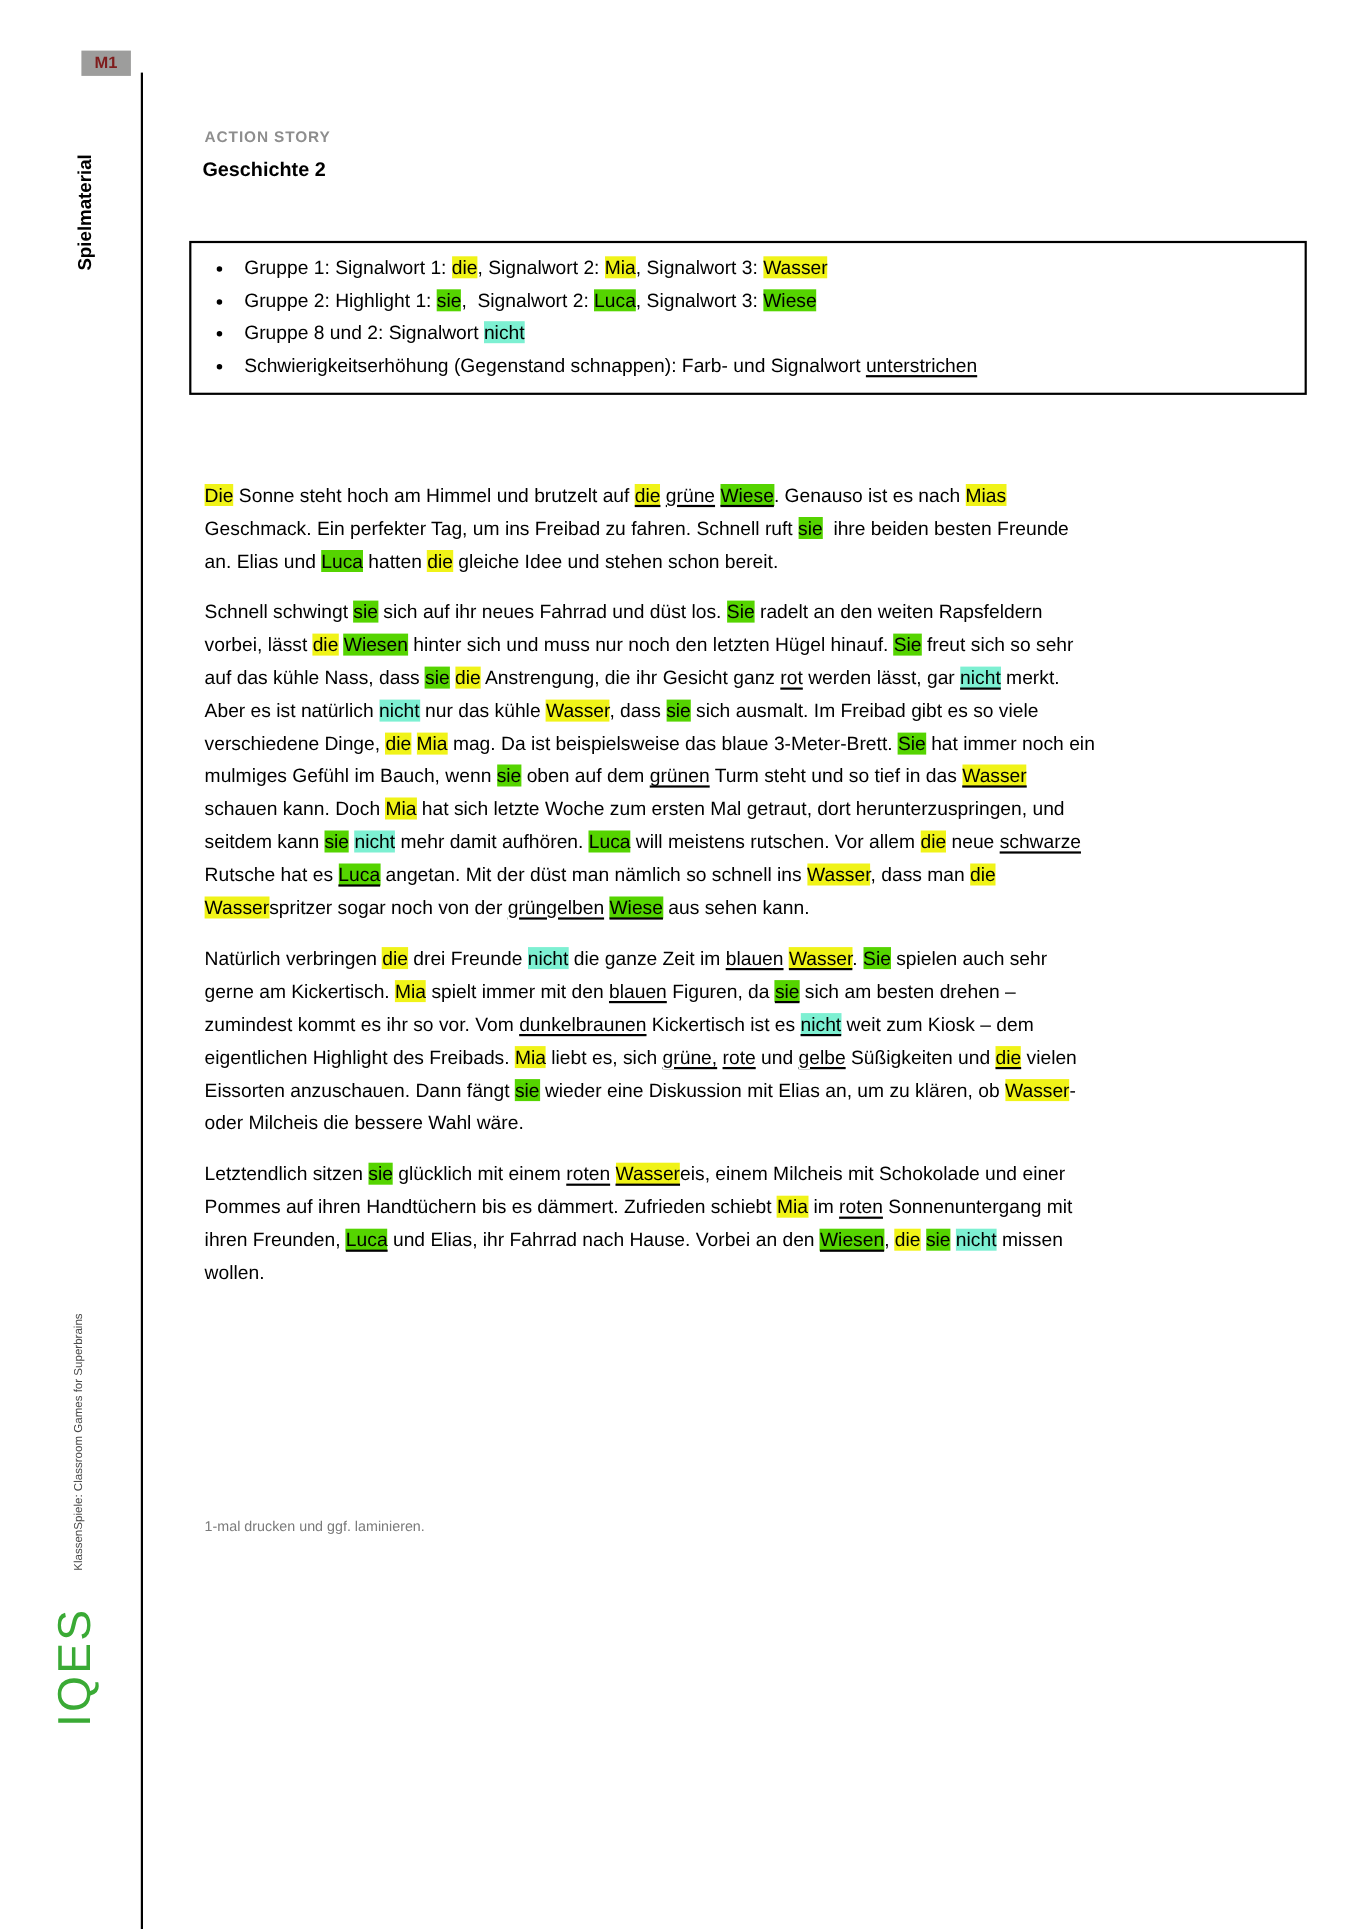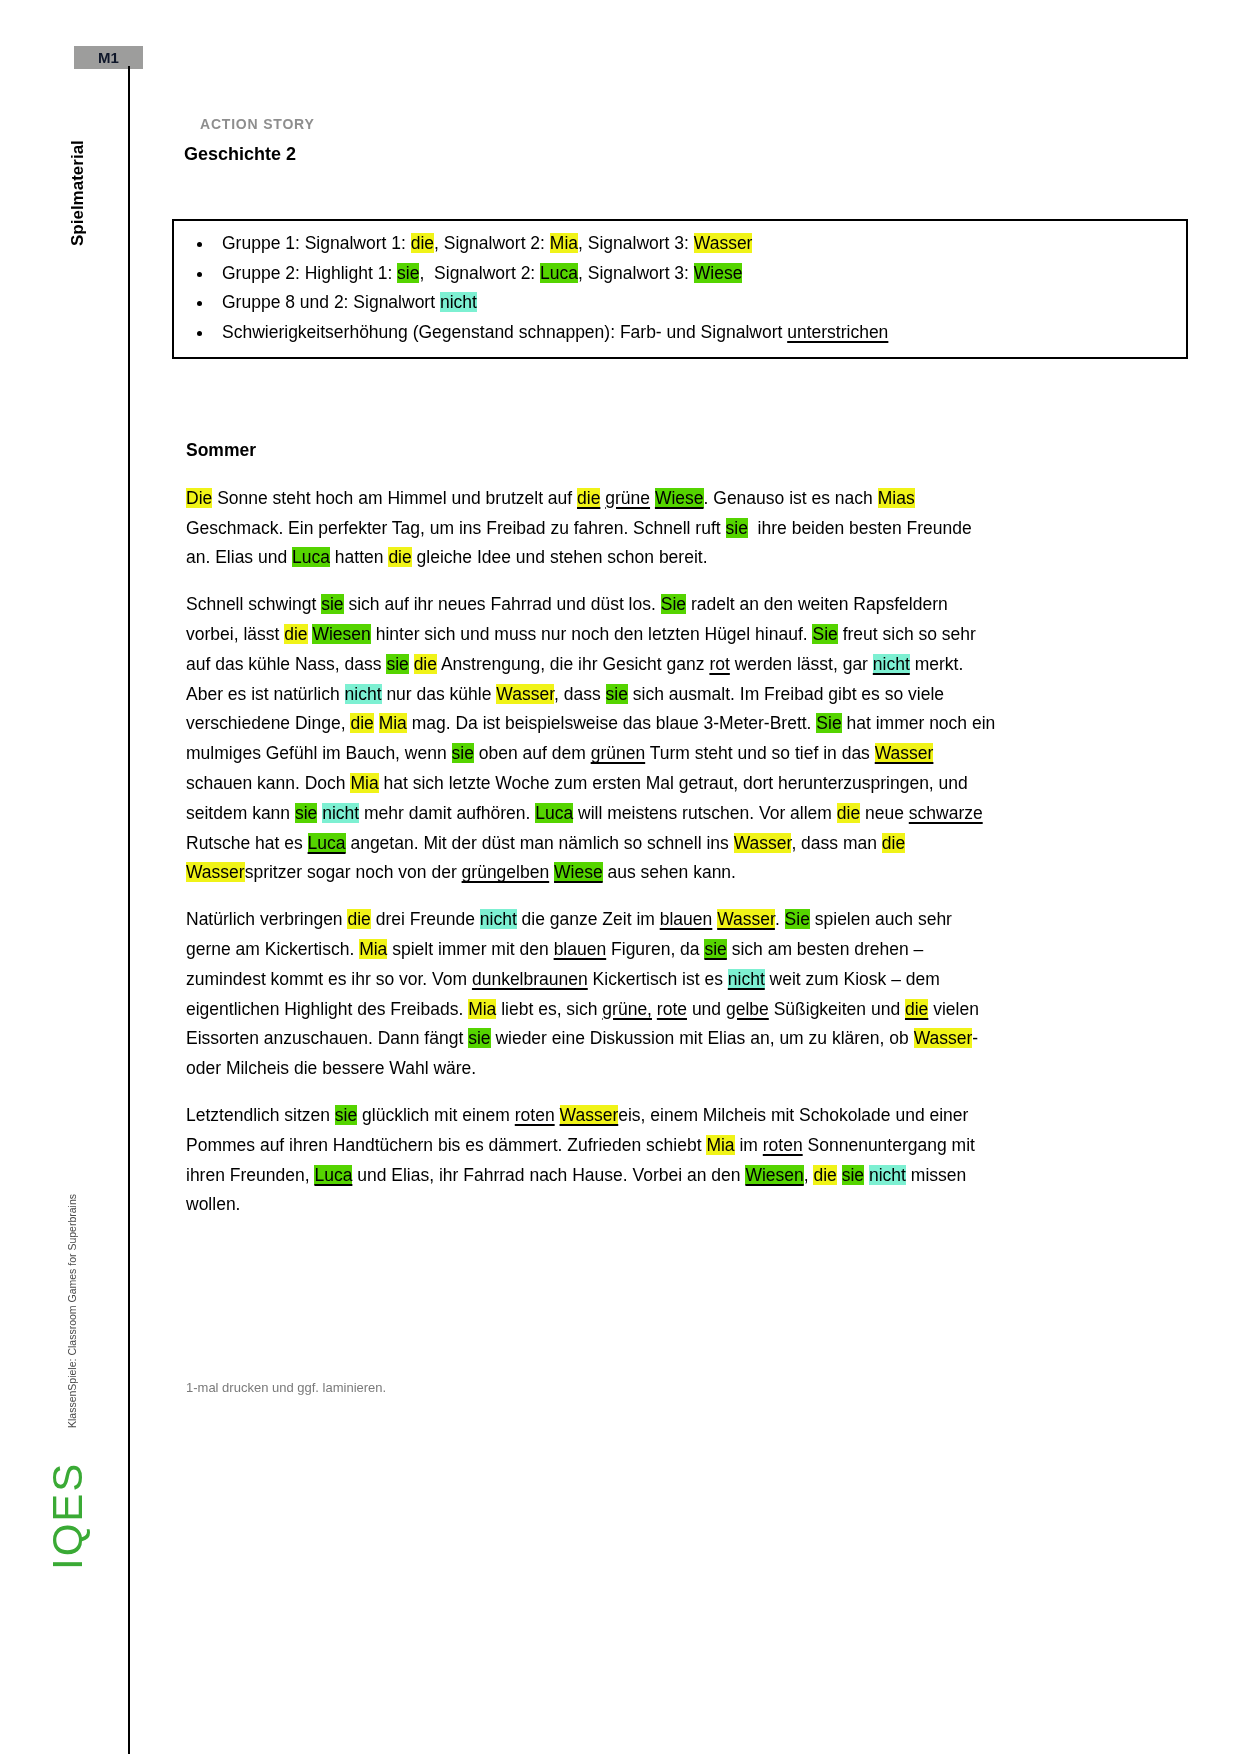--- a/index.html
+++ b/index.html
@@ -5,34 +5,34 @@
   html,body{margin:0;padding:0;}
   body{
     width:1240px;height:1754px;background:#ffffff;color:#000;
     font-family:"Liberation Sans", sans-serif;position:relative;overflow:hidden;
   }
   .page{position:absolute;inset:0;}
 
   
   .m1-badge{
     position:absolute;left:74px;top:46px;
-    background:var(--badge-gray);color:#0f172a;font-weight:bold;font-size:15px;
-    padding:2px 24px;line-height:19px;
+    background:var(--badge-gray);color:#7f1d1d;font-weight:bold;font-size:15px;
+    padding:2px 12px;line-height:19px;
   }
   .v-line{position:absolute;left:128px;top:66px;width:2px;height:1688px;background:#000;}
   .vtext{
     position:absolute;writing-mode:vertical-rl;transform:rotate(180deg);
     white-space:nowrap;
   }
   .sidebar-title{left:68px;top:116px;height:130px;font-weight:bold;font-size:17px;color:#000;}
   .sidebar-caption{left:66px;top:1186px;height:242px;font-size:10.5px;color:#4a4a4a;}
   .sidebar-logo{left:44px;top:1464px;height:106px;font-size:42px;color:var(--logo-green);letter-spacing:2px;}
 
   
-  .kicker{position:absolute;left:200px;top:116px;font-size:14px;font-weight:bold;
+  .kicker{position:absolute;left:186px;top:116px;font-size:14px;font-weight:bold;
           color:#8e8e8e;letter-spacing:0.8px;}
   .page-title{position:absolute;left:184px;top:144px;font-size:18px;font-weight:bold;}
 
   
   .rules-box{
     position:absolute;left:172px;top:219px;width:1016px;box-sizing:border-box;
     border:2px solid #000;padding:8px 12px 10px 0;
   }
   .rules-box ul{margin:0;padding-left:40px;}
   .rules-box li{
@@ -71,21 +71,20 @@
   <div class="rules-box">
     <ul>
       <li><span>Gruppe 1: Signalwort 1: </span><span class="hl-yellow">die</span><span>, Signalwort 2: </span><span class="hl-yellow">Mia</span><span>, Signalwort 3: </span><span class="hl-yellow">Wasser</span></li>
       <li><span>Gruppe 2: Highlight 1: </span><span class="hl-green">sie</span><span>,&nbsp; Signalwort 2: </span><span class="hl-green">Luca</span><span>, Signalwort 3: </span><span class="hl-green">Wiese</span></li>
       <li><span>Gruppe 8 und 2: Signalwort </span><span class="hl-cyan">nicht</span></li>
       <li><span>Schwierigkeitserhöhung (Gegenstand schnappen): Farb- und Signalwort </span><span class="ul">unterstrichen</span></li>
     </ul>
   </div>
 
   <div class="story">
-    <h3 class="story-heading">Sommer</h3>
     <p><span class="hl-yellow">Die</span><span> Sonne steht hoch am Himmel und brutzelt auf </span><span class="hl-yellow ul">die</span><span> </span><span class="ul">grüne</span><span> </span><span class="hl-green ul">Wiese</span><span>. Genauso ist es nach </span><span class="hl-yellow">Mias</span><span> Geschmack. Ein perfekter Tag, um ins Freibad zu fahren. Schnell ruft </span><span class="hl-green">sie</span><span>&nbsp; ihre beiden besten Freunde an. Elias und </span><span class="hl-green">Luca</span><span> hatten </span><span class="hl-yellow">die</span><span> gleiche Idee und stehen schon bereit.</span></p>
     <p><span>Schnell schwingt </span><span class="hl-green">sie</span><span> sich auf ihr neues Fahrrad und düst los. </span><span class="hl-green">Sie</span><span> radelt an den weiten Rapsfeldern vorbei, lässt </span><span class="hl-yellow">die</span><span> </span><span class="hl-green">Wiesen</span><span> hinter sich und muss nur noch den letzten Hügel hinauf. </span><span class="hl-green">Sie</span><span> freut sich so sehr auf das kühle Nass, dass </span><span class="hl-green">sie</span><span> </span><span class="hl-yellow">die</span><span> Anstrengung, die ihr Gesicht ganz </span><span class="ul">rot</span><span> werden lässt, gar </span><span class="hl-cyan ul">nicht</span><span> merkt. Aber es ist natürlich </span><span class="hl-cyan">nicht</span><span> nur das kühle </span><span class="hl-yellow">Wasser</span><span>, dass </span><span class="hl-green">sie</span><span> sich ausmalt. Im Freibad gibt es so viele verschiedene Dinge, </span><span class="hl-yellow">die</span><span> </span><span class="hl-yellow">Mia</span><span> mag. Da ist beispielsweise das blaue 3-Meter-Brett. </span><span class="hl-green">Sie</span><span> hat immer noch ein mulmiges Gefühl im Bauch, wenn </span><span class="hl-green">sie</span><span> oben auf dem </span><span class="ul">grünen</span><span> Turm steht und so tief in das </span><span class="hl-yellow ul">Wasser</span><span> schauen kann. Doch </span><span class="hl-yellow">Mia</span><span> hat sich letzte Woche zum ersten Mal getraut, dort herunterzuspringen, und seitdem kann </span><span class="hl-green">sie</span><span> </span><span class="hl-cyan">nicht</span><span> mehr damit aufhören. </span><span class="hl-green">Luca</span><span> will meistens rutschen. Vor allem </span><span class="hl-yellow">die</span><span> neue </span><span class="ul">schwarze</span><span> Rutsche hat es </span><span class="hl-green ul">Luca</span><span> angetan. Mit der düst man nämlich so schnell ins </span><span class="hl-yellow">Wasser</span><span>, dass man </span><span class="hl-yellow">die</span><span> </span><span class="hl-yellow">Wasser</span><span>spritzer sogar noch von der </span><span class="ul">grüngelben</span><span> </span><span class="hl-green ul">Wiese</span><span> aus sehen kann.</span></p>
     <p><span>Natürlich verbringen </span><span class="hl-yellow">die</span><span> drei Freunde </span><span class="hl-cyan">nicht</span><span> die ganze Zeit im </span><span class="ul">blauen</span><span> </span><span class="hl-yellow ul">Wasser</span><span>. </span><span class="hl-green">Sie</span><span> spielen auch sehr gerne am Kickertisch. </span><span class="hl-yellow">Mia</span><span> spielt immer mit den </span><span class="ul">blauen</span><span> Figuren, da </span><span class="hl-green ul">sie</span><span> sich am besten drehen – zumindest kommt es ihr so vor. Vom </span><span class="ul">dunkelbraunen</span><span> Kickertisch ist es </span><span class="hl-cyan ul">nicht</span><span> weit zum Kiosk – dem eigentlichen Highlight des Freibads. </span><span class="hl-yellow">Mia</span><span> liebt es, sich </span><span class="ul">grüne,</span><span> </span><span class="ul">rote</span><span> und </span><span class="ul">gelbe</span><span> Süßigkeiten und </span><span class="hl-yellow ul">die</span><span> vielen Eissorten anzuschauen. Dann fängt </span><span class="hl-green">sie</span><span> wieder eine Diskussion mit Elias an, um zu klären, ob </span><span class="hl-yellow">Wasser</span><span>- oder Milcheis die bessere Wahl wäre.</span></p>
     <p><span>Letztendlich sitzen </span><span class="hl-green">sie</span><span> glücklich mit einem </span><span class="ul">roten</span><span> </span><span class="hl-yellow ul">Wasser</span><span>eis, einem Milcheis mit Schokolade und einer Pommes auf ihren Handtüchern bis es dämmert. Zufrieden schiebt </span><span class="hl-yellow">Mia</span><span> im </span><span class="ul">roten</span><span> Sonnenuntergang mit ihren Freunden, </span><span class="hl-green ul">Luca</span><span> und Elias, ihr Fahrrad nach Hause. Vorbei an den </span><span class="hl-green ul">Wiesen</span><span>, </span><span class="hl-yellow">die</span><span> </span><span class="hl-green">sie</span><span> </span><span class="hl-cyan">nicht</span><span> missen wollen.</span></p>
   </div>
 
   <div class="footer-note">1-mal drucken und ggf. laminieren.</div>
 
 </div>
 

